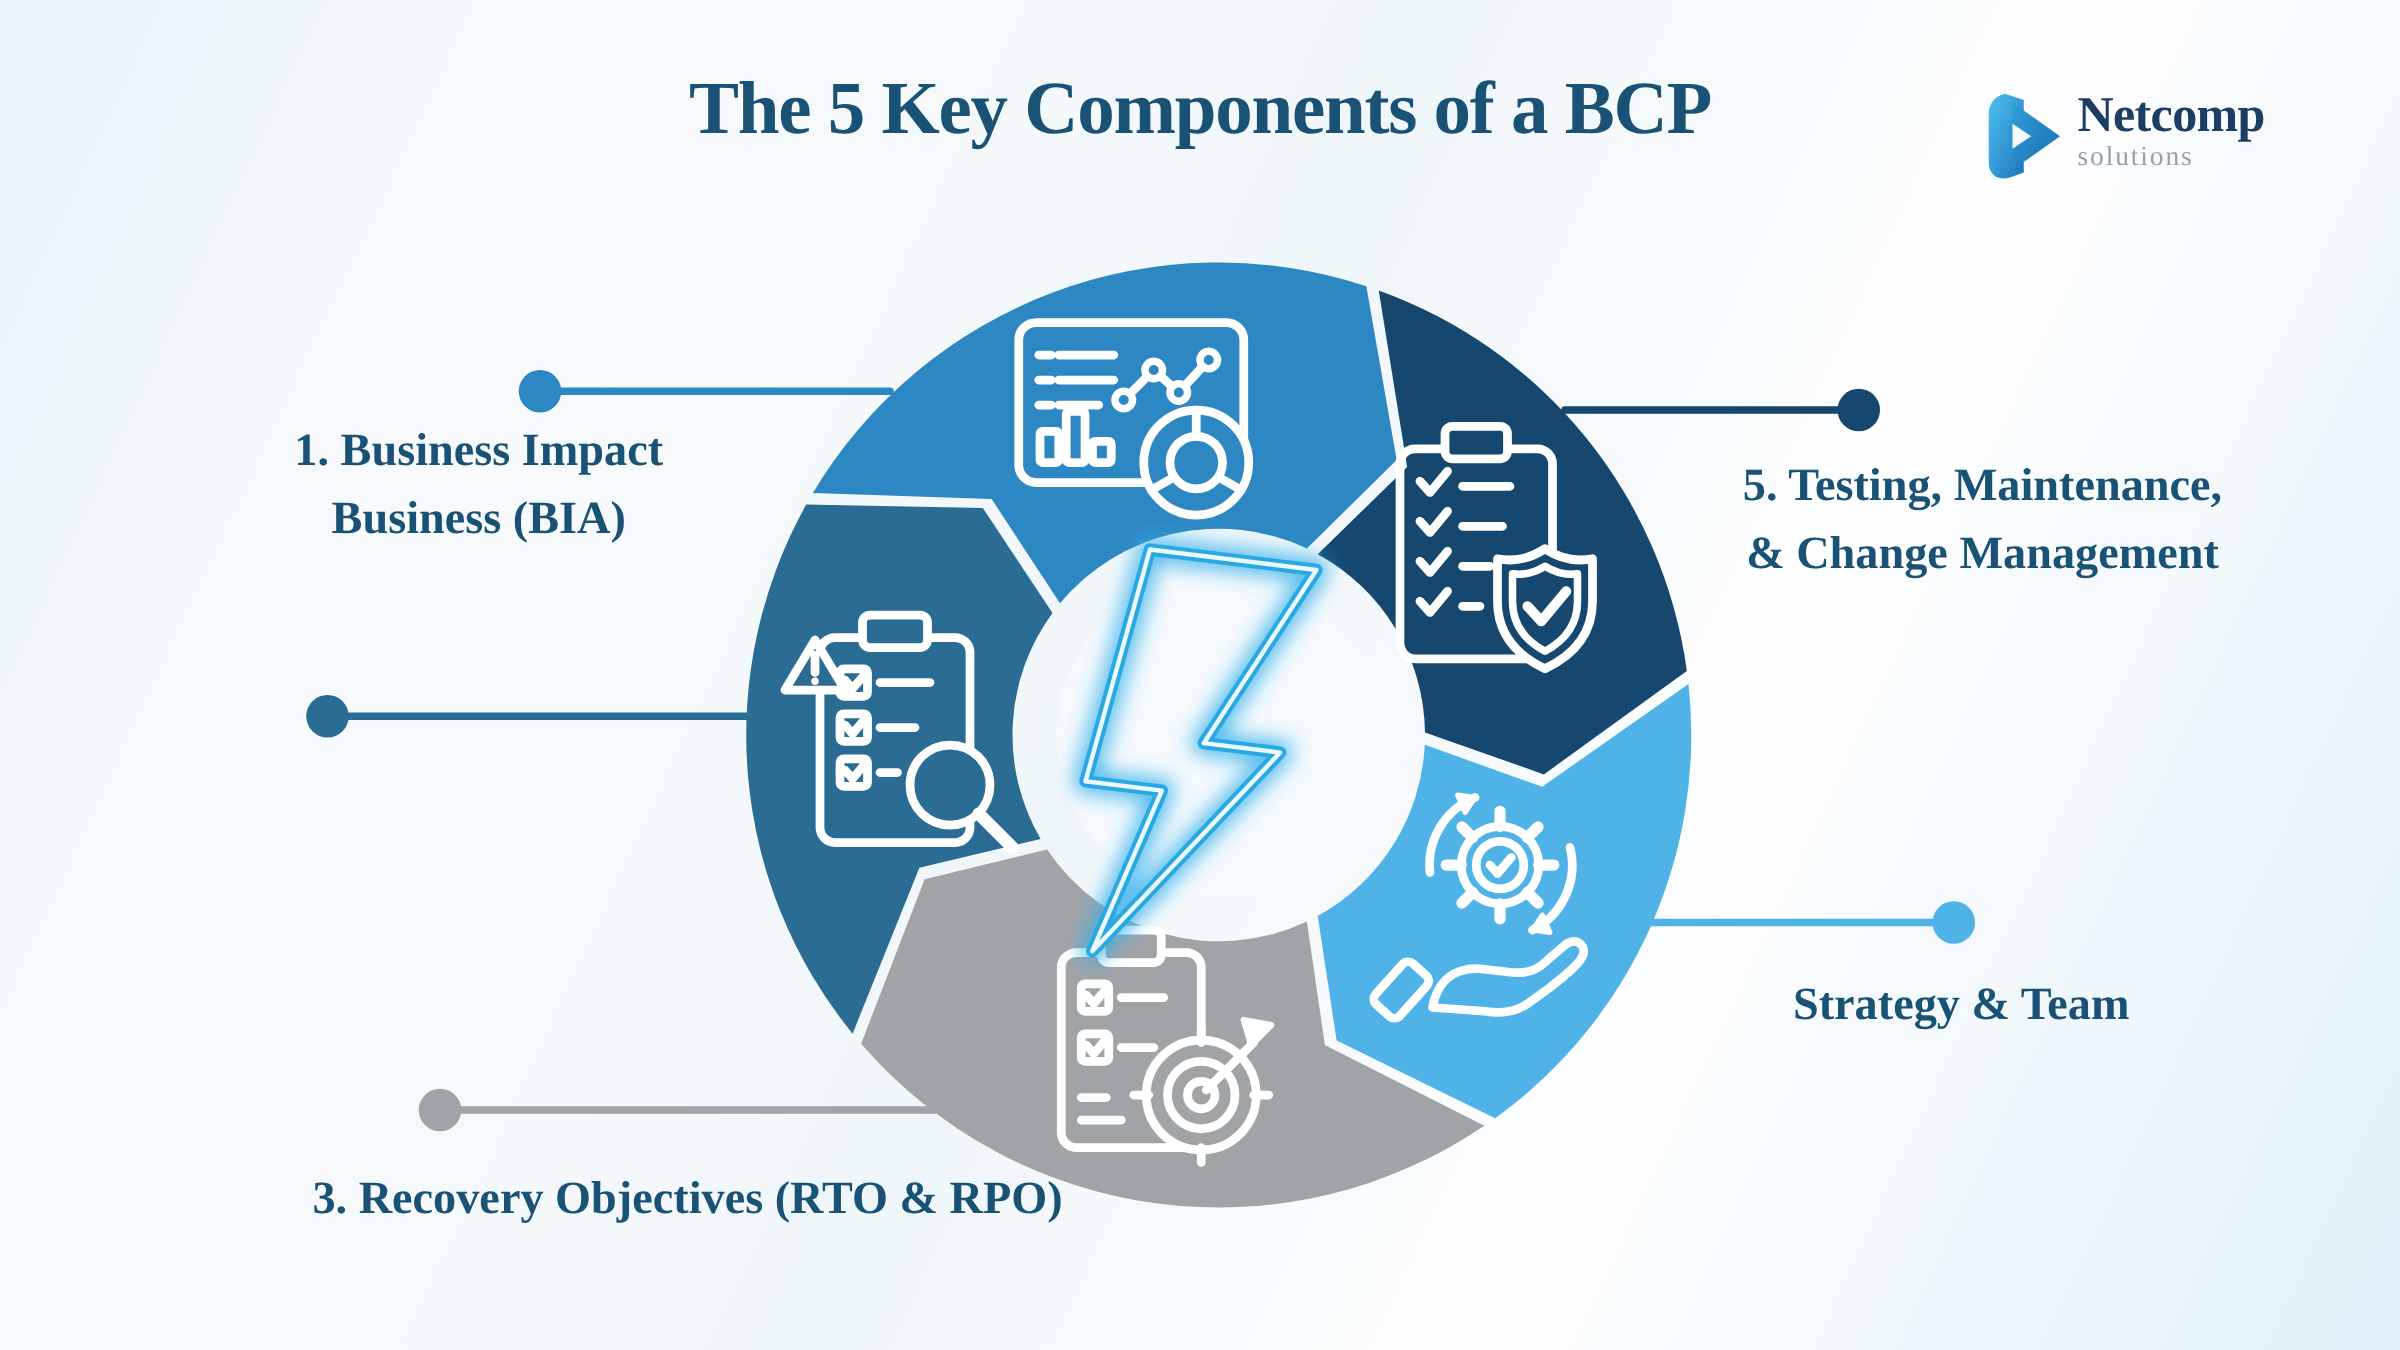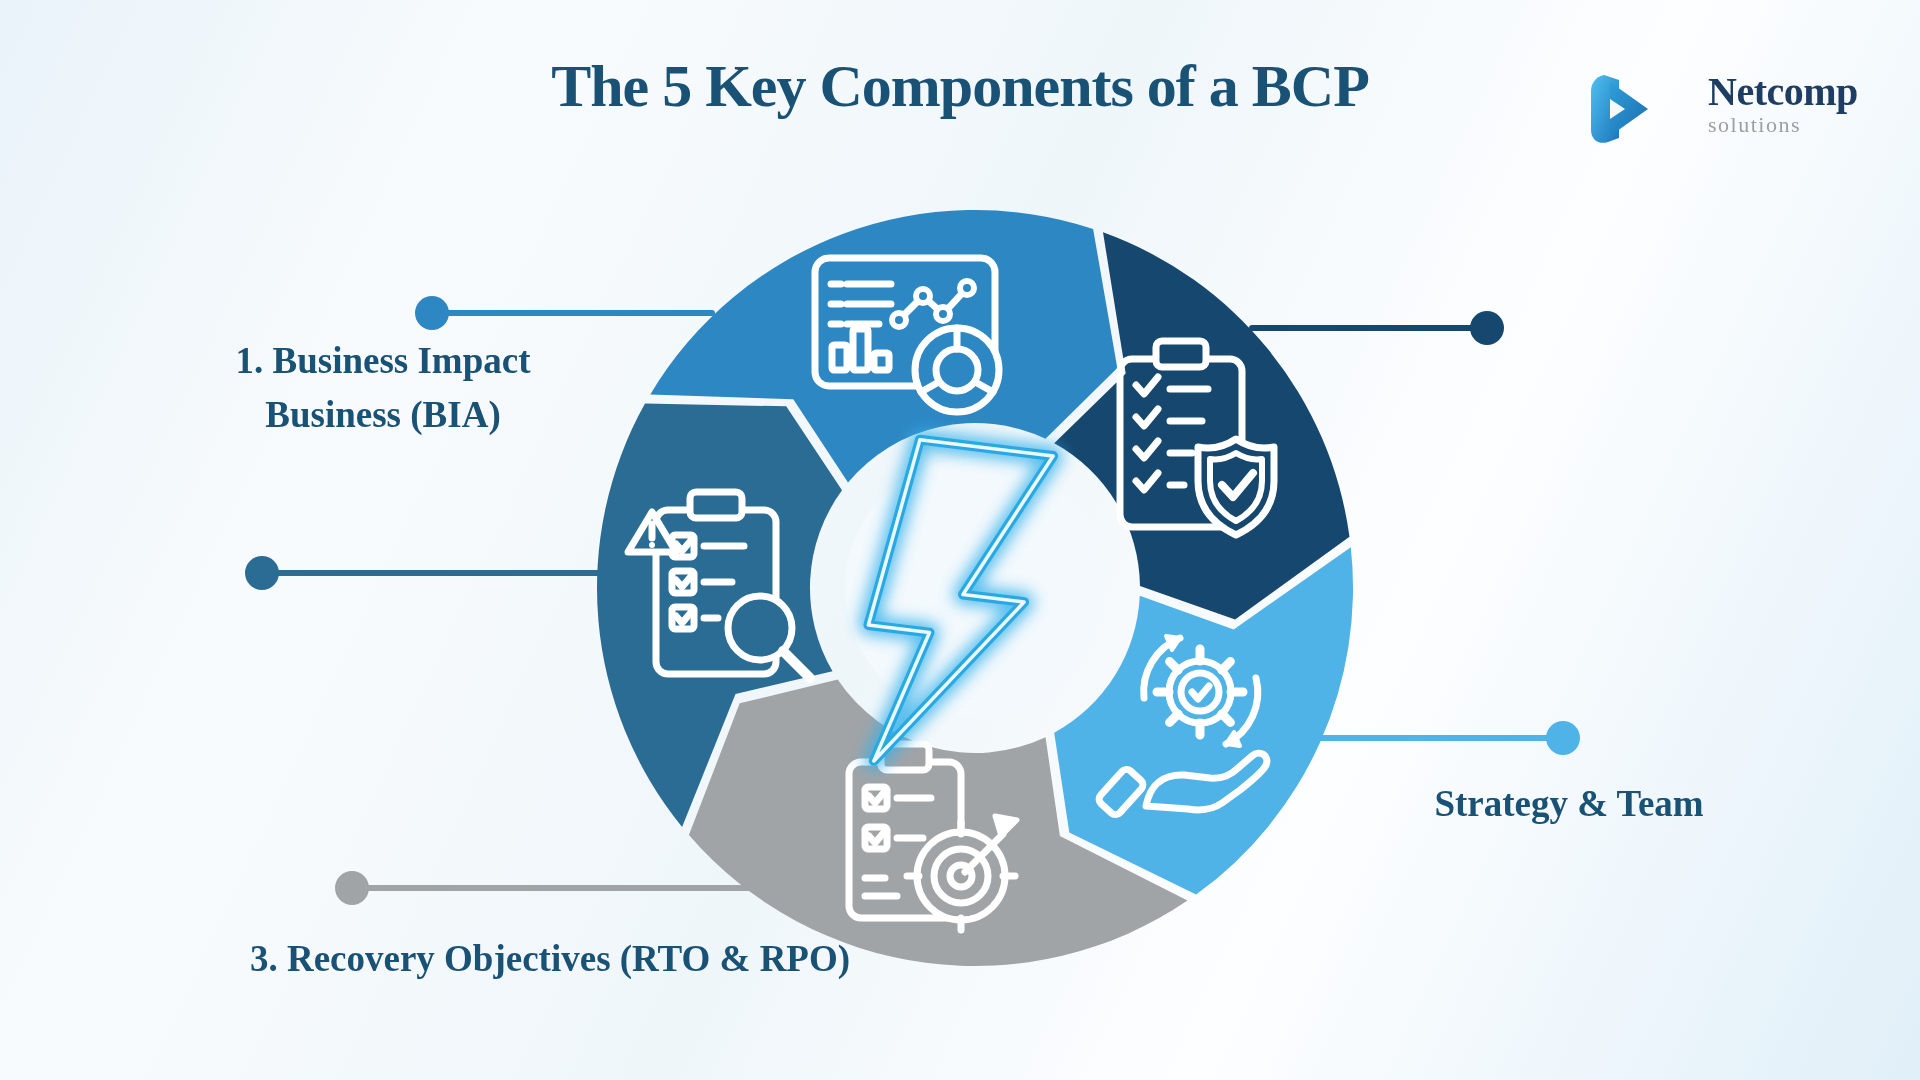--- a/index.html
+++ b/index.html
@@ -5,21 +5,21 @@
   html,body{margin:0;padding:0;}
   .stage{
     position:relative;width:1920px;height:1080px;overflow:hidden;
     background:linear-gradient(115deg,#e9f3f9 0%,#f8fbfd 22%,#eff6fa 48%,#fdfeff 70%,#e0eff8 100%);
     font-family:Liberation Serif, serif;
   }
   .title{
     position:absolute;left:0;top:52px;width:1920px;margin:0;
     text-align:center;font-size:60px;font-weight:bold;color:#1a5276;letter-spacing:-1px;
   }
-  .logo{position:absolute;left:1588px;top:72px;display:flex;align-items:flex-start;gap:46px;}
+  .logo{position:absolute;left:1588px;top:72px;display:flex;align-items:flex-start;}
   .logo svg{display:block;}
   .logo-text{margin-left:10px;line-height:1;}
   .logo-name{display:block;font-size:40px;font-weight:bold;color:#1d3d63;letter-spacing:-0.5px;}
   .logo-sub{display:block;font-size:22px;color:#9aa0a6;letter-spacing:1.5px;margin-top:2px;}
   .diagram{position:absolute;left:0;top:0;width:1920px;height:1080px;}
   .label{
     position:absolute;text-align:center;color:#1a5276;font-weight:bold;
     font-size:37px;line-height:54px;white-space:nowrap;
   }
   .label span{display:block;}
@@ -179,15 +179,17 @@
     <span>1. Business Impact</span>
     <span>Business (BIA)</span>
   </div>
   <div class="label label-3">
     <span>3. Recovery Objectives (RTO &amp; RPO)</span>
   </div>
   <div class="label label-4">
     <span>Strategy &amp; Team</span>
   </div>
   <div class="label label-5">
+    <span>5. Testing, Maintenance,</span>
+    <span>&amp; Change Management</span>
   </div>
 
 </div>
 
 </body></html>

